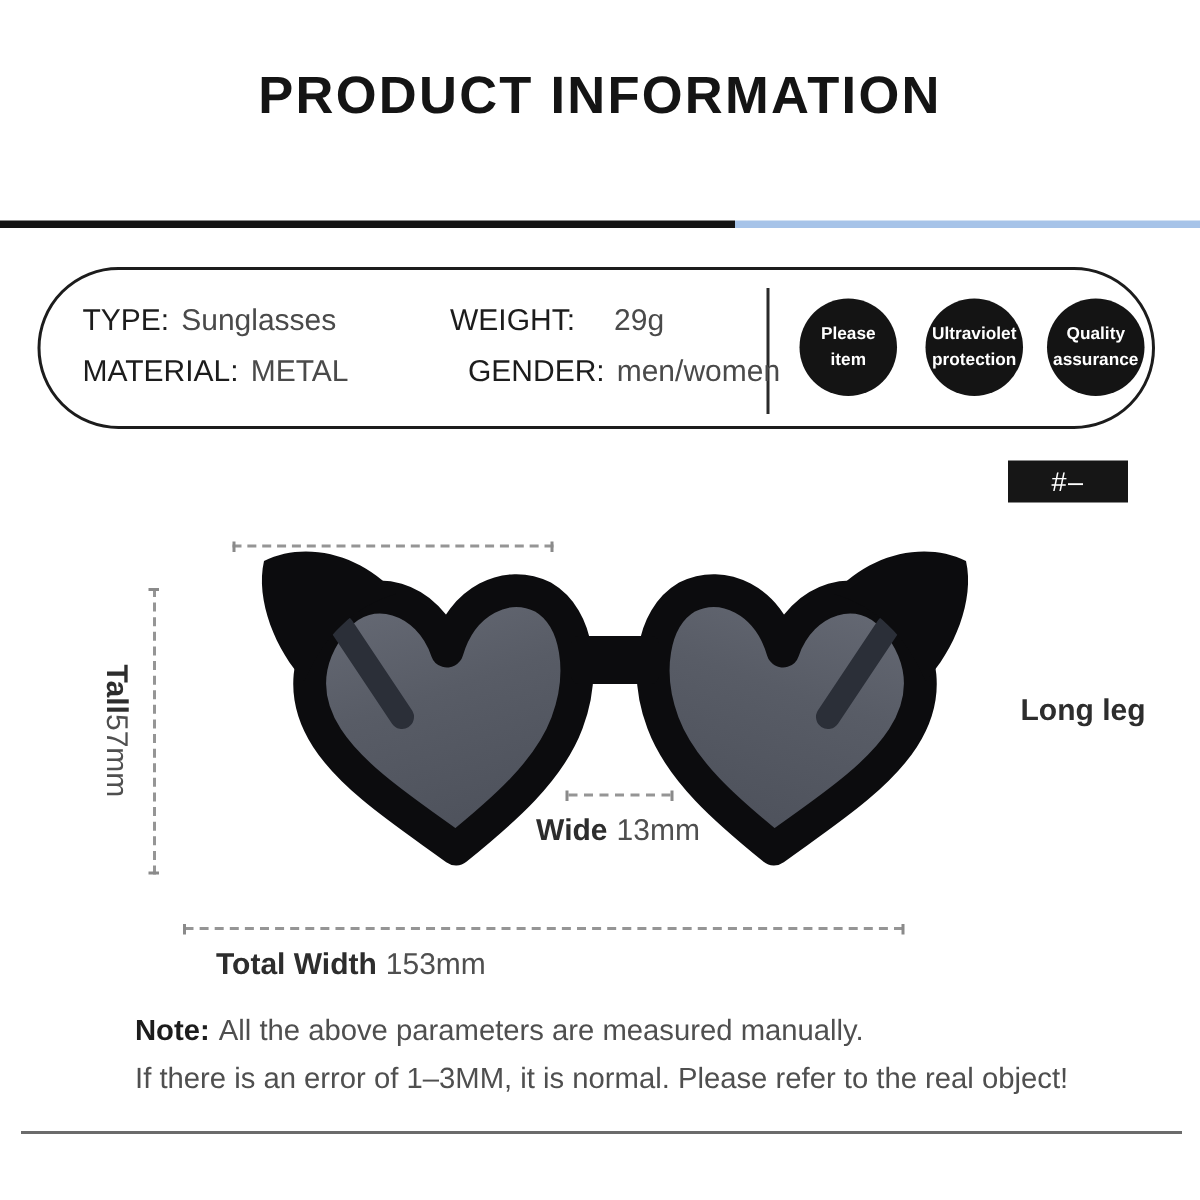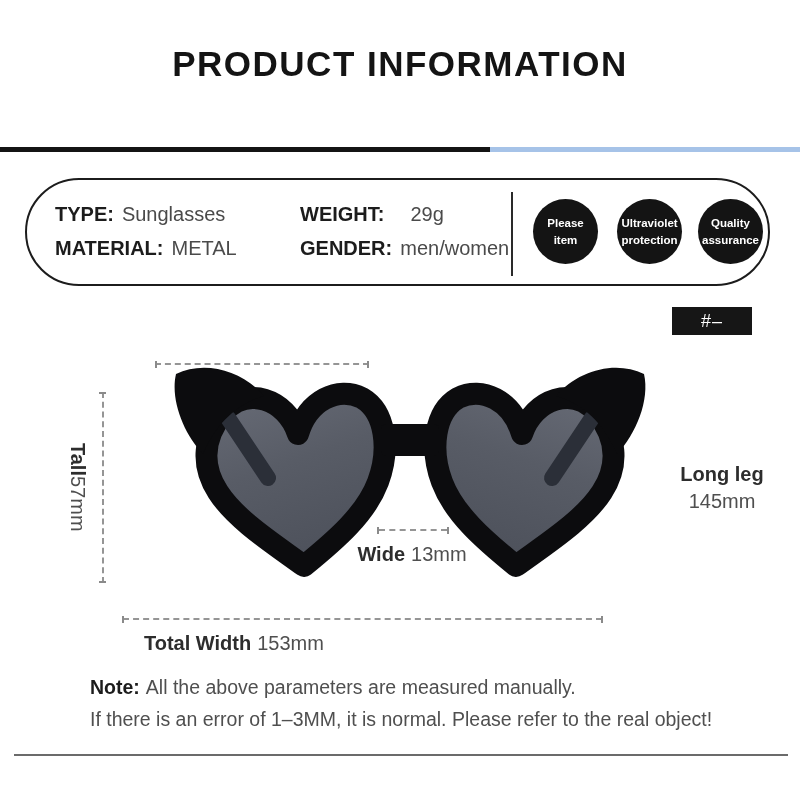--- a/index.html
+++ b/index.html
@@ -11,21 +11,21 @@
          letter-spacing:1.5px;color:#141414;}
 
   .bar{top:147px;height:5px;}
   .bar-black{left:0;width:490px;background:#141414;}
   .bar-blue{left:490px;width:310px;background:#a6c3e8;}
 
   .spec-box{left:25px;top:178px;width:745px;height:108px;border:2px solid #1c1c1c;
             border-radius:54px;box-sizing:border-box;background:#fff;}
   .spec-divider{left:511px;top:192px;width:2px;height:84px;background:#2a2a2a;}
   .spec-row{font-size:20px;white-space:nowrap;}
-  .spec-label{font-weight:700;color:#1c1c1c;}
+  .spec-label{font-weight:400;color:#1c1c1c;}
   .spec-value{color:#4a4a4a;margin-left:8px;}
   .spec-value.wide-gap{margin-left:26px;}
 
   .badge{width:65px;height:65px;border-radius:50%;background:#141414;color:#ffffff;
          display:flex;flex-direction:column;align-items:center;justify-content:center;
          font-size:11.5px;font-weight:600;line-height:1.45;text-align:center;top:199px;}
 
   .model-tag{left:672px;top:307px;width:80px;height:28px;background:#161616;color:#ffffff;
              display:flex;align-items:center;justify-content:center;font-size:18px;letter-spacing:1px;}
 
@@ -64,21 +64,21 @@
 
   <div class="abs spec-row" style="left:55px;top:203px;">
     <span class="spec-label">TYPE:</span><span class="spec-value">Sunglasses</span>
   </div>
   <div class="abs spec-row" style="left:55px;top:237px;">
     <span class="spec-label">MATERIAL:</span><span class="spec-value">METAL</span>
   </div>
   <div class="abs spec-row" style="left:300px;top:203px;">
     <span class="spec-label">WEIGHT:</span><span class="spec-value wide-gap">29g</span>
   </div>
-  <div class="abs spec-row" style="left:300px;top:237px;">
+  <div class="abs spec-row" style="left:312px;top:237px;">
     <span class="spec-label">GENDER:</span><span class="spec-value">men/women</span>
   </div>
 
   <div class="abs badge" style="left:533px;">
     <span>Please</span>
     <span>item</span>
   </div>
   <div class="abs badge" style="left:617px;">
     <span>Ultraviolet</span>
     <span>protection</span>
@@ -127,21 +127,20 @@
 
   <div class="abs dash-h" style="left:379px;top:529px;width:68px;"></div>
   <div class="abs tick-v" style="left:377px;top:527px;"></div>
   <div class="abs tick-v" style="left:447px;top:527px;"></div>
   <div class="abs dim-label" style="left:327px;top:543px;width:170px;text-align:center;">
     <span class="dim-name">Wide</span><span class="dim-value">13mm</span>
   </div>
 
   <div class="abs leg-label dim-label">
     <span class="dim-name">Long leg</span>
-    <span class="dim-value">145mm</span>
   </div>
 
   <div class="abs dash-h" style="left:123px;top:618px;width:479px;"></div>
   <div class="abs tick-v" style="left:122px;top:616px;"></div>
   <div class="abs tick-v" style="left:601px;top:616px;"></div>
   <div class="abs dim-label" style="left:144px;top:632px;width:400px;text-align:left;">
     <span class="dim-name">Total Width</span><span class="dim-value">153mm</span>
   </div>
 
   <div class="abs note">

